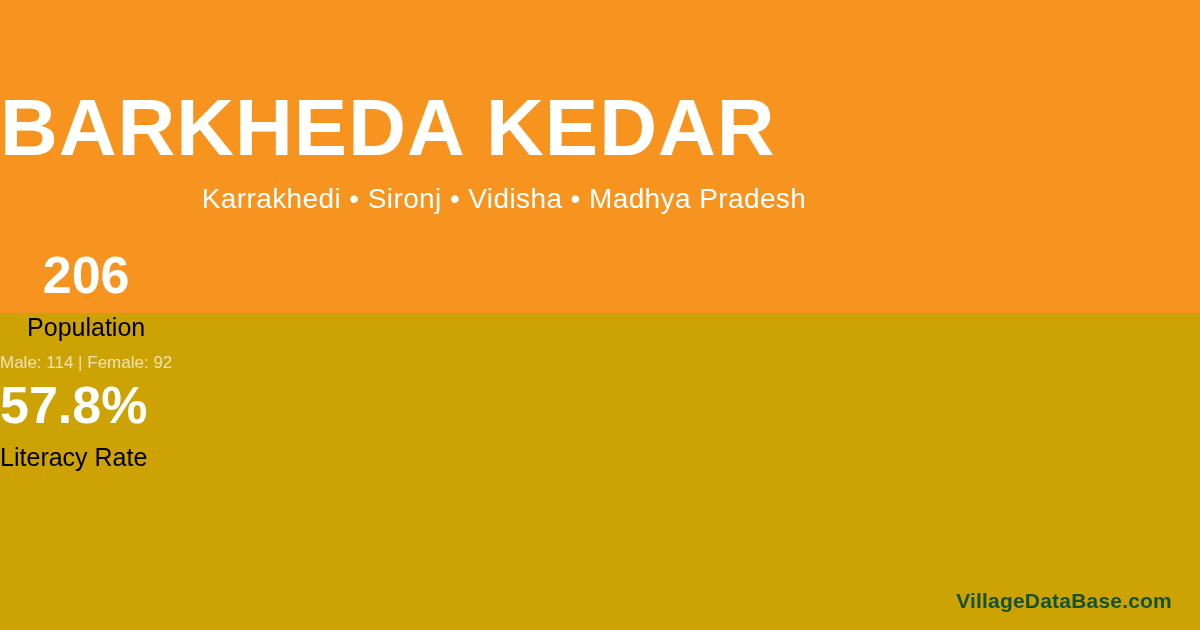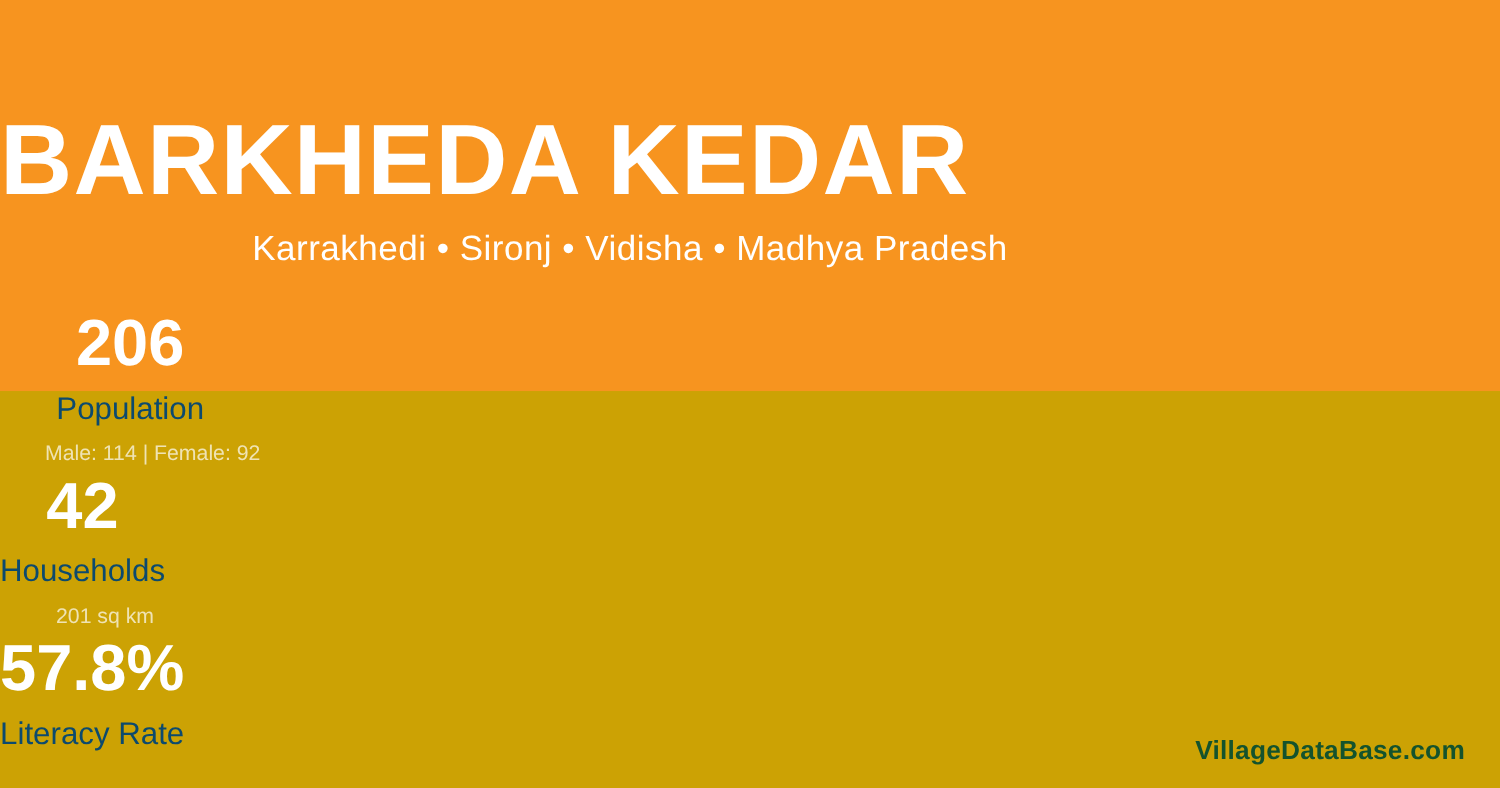--- a/index.html
+++ b/index.html
@@ -97,36 +97,35 @@
     color: #FFFFFF;
     font-family: "Liberation Sans", sans-serif;
     font-weight: 700;
     font-size: 52px;
     line-height: 62px;
     letter-spacing: 0px;
     white-space: nowrap;
   }
   .stat-label {
     margin-top: 6px;
-    color: #0c4a6e;
+    color: #000000;
     font-family: "Liberation Sans", sans-serif;
     font-weight: 400;
     font-size: 25px;
     line-height: 30px;
     white-space: nowrap;
   }
   .stat-sub {
     margin-top: 10px;
     color: #EFE3B4;
     font-family: "Liberation Sans", sans-serif;
     font-weight: 400;
     font-size: 17px;
     line-height: 22px;
     white-space: nowrap;
-    padding-left: 36px;
   }
 
   
   .facility-line {
     position: absolute;
     left: 0;
     top: 486px;
     width: 1200px;
     text-align: center;
     color: #FCF8EA;
@@ -171,25 +170,20 @@
     <div class="subtitle">Karrakhedi • Sironj • Vidisha • Madhya Pradesh</div>
 
     <div class="stats">
 
       <div class="stat">
         <div class="stat-value">206</div>
         <div class="stat-label">Population</div>
         <div class="stat-sub">Male: 114 | Female: 92</div>
       </div>
 
-      <div class="stat">
-        <div class="stat-value">42</div>
-        <div class="stat-label">Households</div>
-        <div class="stat-sub">201 sq km</div>
-      </div>
 
       <div class="stat">
         <div class="stat-value">57.8%</div>
         <div class="stat-label">Literacy Rate</div>
       </div>
 
     </div>
 
 
     <div class="watermark">VillageDataBase.com</div>

